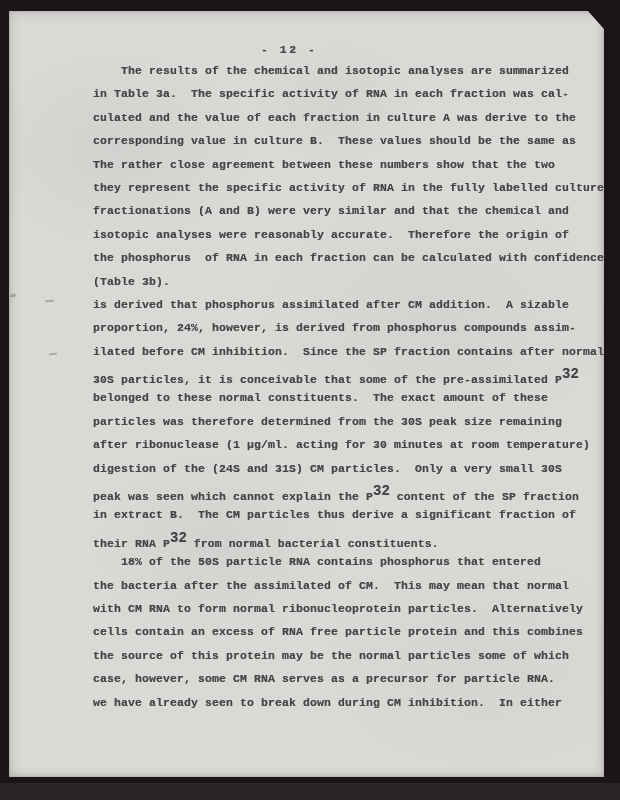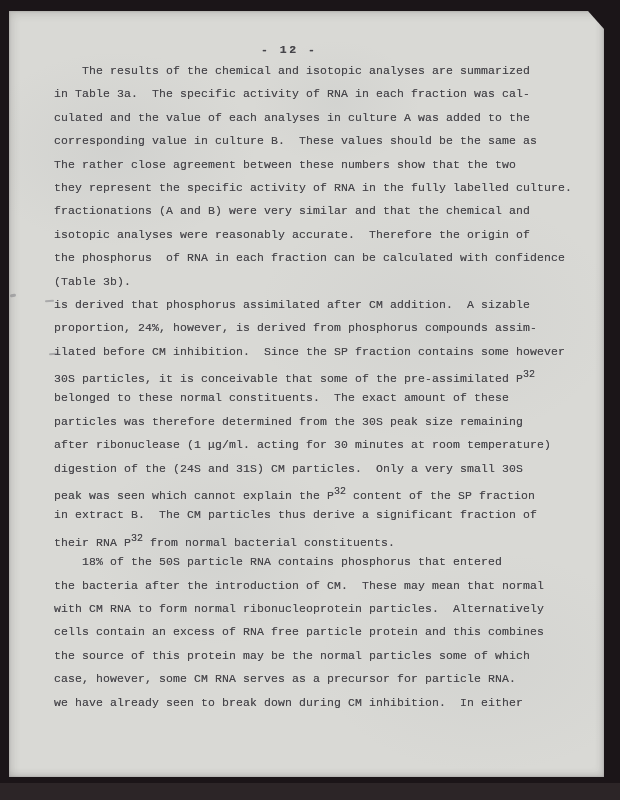--- a/index.html
+++ b/index.html
@@ -63,28 +63,29 @@
     top: 48px;
     width: 535px;
     color: #46454a;
     text-shadow: 0 0 0.6px rgba(70,69,74,0.65);
   }
   .line {
     white-space: pre;
     height: 23.4px;
     line-height: 23.4px;
     font-size: 11.5px;
-    font-weight: 400;
+    font-weight: 700;
     letter-spacing: 0.1px;
+    margin-left: 39px;
   }
   .line.indent {
     padding-left: 28px;
   }
   .line sup {
-    font-size: 10px;
+    font-size: 14px;
     letter-spacing: 0;
     vertical-align: 5px;
   }
   .pencil-mark {
     position: absolute;
     background: rgba(95,95,102,0.38);
     border-radius: 2px;
   }
   .mark-1 { left: 1px;  top: 283px; width: 6px; height: 3px; transform: rotate(-8deg); }
   .mark-2 { left: 36px; top: 289px; width: 9px; height: 2px; transform: rotate(-4deg); }
@@ -94,45 +95,45 @@
 <body>
 
 <div class="scan">
   <div class="bottom-strip"></div>
   <div class="paper">
     <div class="page-number">- 12 -</div>
     <div class="body-text">
         <div>
           <div class="line indent">The results of the chemical and isotopic analyses are summarized</div>
           <div class="line">in Table 3a.  The specific activity of RNA in each fraction was cal-</div>
-          <div class="line">culated and the value of each analyses in culture A was added to the</div>
+          <div class="line">culated and the value of each fraction in culture A was derive to the</div>
           <div class="line">corresponding value in culture B.  These values should be the same as</div>
           <div class="line">The rather close agreement between these numbers show that the two</div>
           <div class="line">they represent the specific activity of RNA in the fully labelled culture.</div>
           <div class="line">fractionations (A and B) were very similar and that the chemical and</div>
           <div class="line">isotopic analyses were reasonably accurate.  Therefore the origin of</div>
           <div class="line">the phosphorus  of RNA in each fraction can be calculated with confidence</div>
           <div class="line">(Table 3b).</div>
         </div>
         <div>
           <div class="line">is derived that phosphorus assimilated after CM addition.  A sizable</div>
           <div class="line">proportion, 24%, however, is derived from phosphorus compounds assim-</div>
-          <div class="line">ilated before CM inhibition.  Since the SP fraction contains some however</div>
+          <div class="line">ilated before CM inhibition.  Since the SP fraction contains after normal</div>
           <div class="line">30S particles, it is conceivable that some of the pre-assimilated P<sup>32</sup></div>
           <div class="line">belonged to these normal constituents.  The exact amount of these</div>
           <div class="line">particles was therefore determined from the 30S peak size remaining</div>
           <div class="line">after ribonuclease (1 μg/ml. acting for 30 minutes at room temperature)</div>
           <div class="line">digestion of the (24S and 31S) CM particles.  Only a very small 30S</div>
           <div class="line">peak was seen which cannot explain the P<sup>32</sup> content of the SP fraction</div>
           <div class="line">in extract B.  The CM particles thus derive a significant fraction of</div>
           <div class="line">their RNA P<sup>32</sup> from normal bacterial constituents.</div>
         </div>
         <div>
           <div class="line indent">18% of the 50S particle RNA contains phosphorus that entered</div>
-          <div class="line">the bacteria after the introduction of CM.  These may mean that normal</div>
+          <div class="line">the bacteria after the assimilated of CM.  This may mean that normal</div>
           <div class="line">with CM RNA to form normal ribonucleoprotein particles.  Alternatively</div>
           <div class="line">cells contain an excess of RNA free particle protein and this combines</div>
           <div class="line">the source of this protein may be the normal particles some of which</div>
           <div class="line">case, however, some CM RNA serves as a precursor for particle RNA.</div>
           <div class="line">we have already seen to break down during CM inhibition.  In either</div>
         </div>
       </div>
     <div class="pencil-mark mark-1"></div>
     <div class="pencil-mark mark-2"></div>
     <div class="pencil-mark mark-3"></div>

